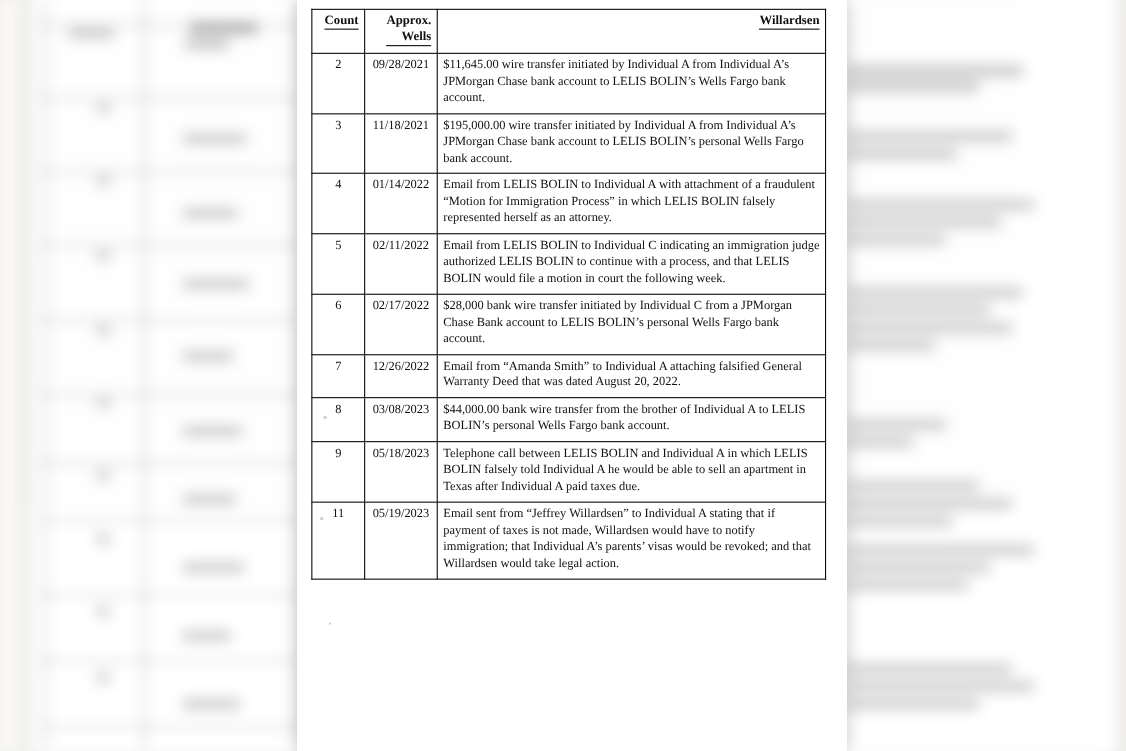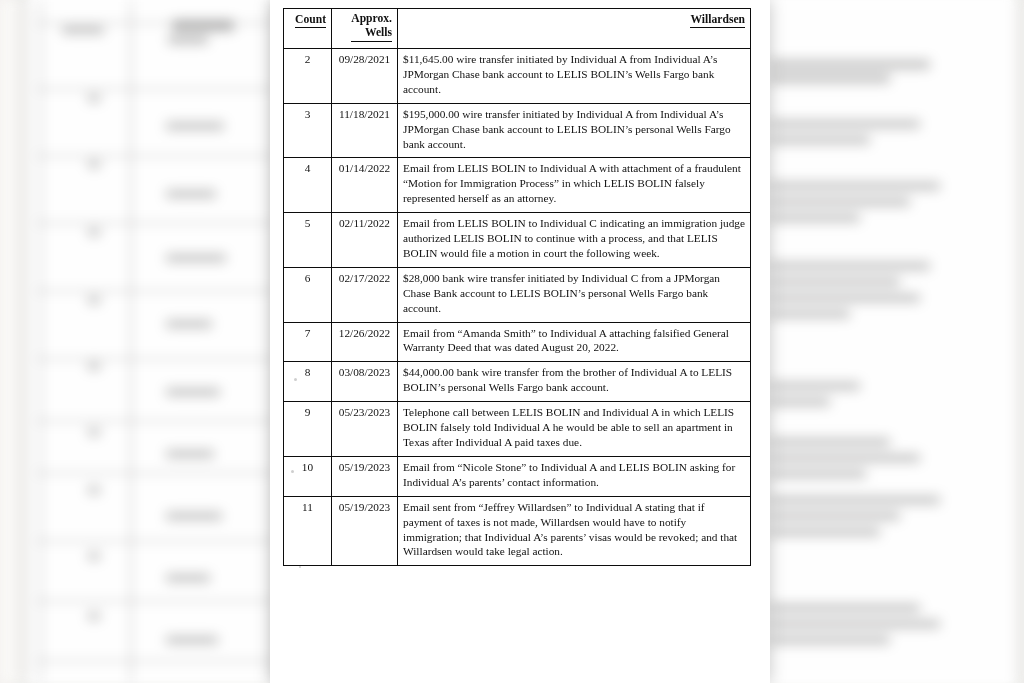--- a/index.html
+++ b/index.html
@@ -274,27 +274,22 @@
         <td class="date-cell">12/26/2022</td>
         <td class="desc-cell">Email from “Amanda Smith” to Individual A attaching falsified General Warranty Deed that was dated August 20, 2022.</td>
       </tr>
       <tr>
         <td class="count-cell">8</td>
         <td class="date-cell">03/08/2023</td>
         <td class="desc-cell">$44,000.00 bank wire transfer from the brother of Individual A to LELIS BOLIN’s personal Wells Fargo bank account.</td>
       </tr>
       <tr>
         <td class="count-cell">9</td>
-        <td class="date-cell">05/23/2023</td>
+        <td class="date-cell">05/18/2023</td>
         <td class="desc-cell">Telephone call between LELIS BOLIN and Individual A in which LELIS BOLIN falsely told Individual A he would be able to sell an apartment in Texas after Individual A paid taxes due.</td>
-      </tr>
-      <tr>
-        <td class="count-cell">10</td>
-        <td class="date-cell">05/19/2023</td>
-        <td class="desc-cell">Email from “Nicole Stone” to Individual A and LELIS BOLIN asking for Individual A’s parents’ contact information.</td>
       </tr>
       <tr>
         <td class="count-cell">11</td>
         <td class="date-cell">05/19/2023</td>
         <td class="desc-cell">Email sent from “Jeffrey Willardsen” to Individual A stating that if payment of taxes is not made, Willardsen would have to notify immigration; that Individual A’s parents’ visas would be revoked; and that Willardsen would take legal action.</td>
       </tr>
     </tbody>
   </table>
 </div>
 

